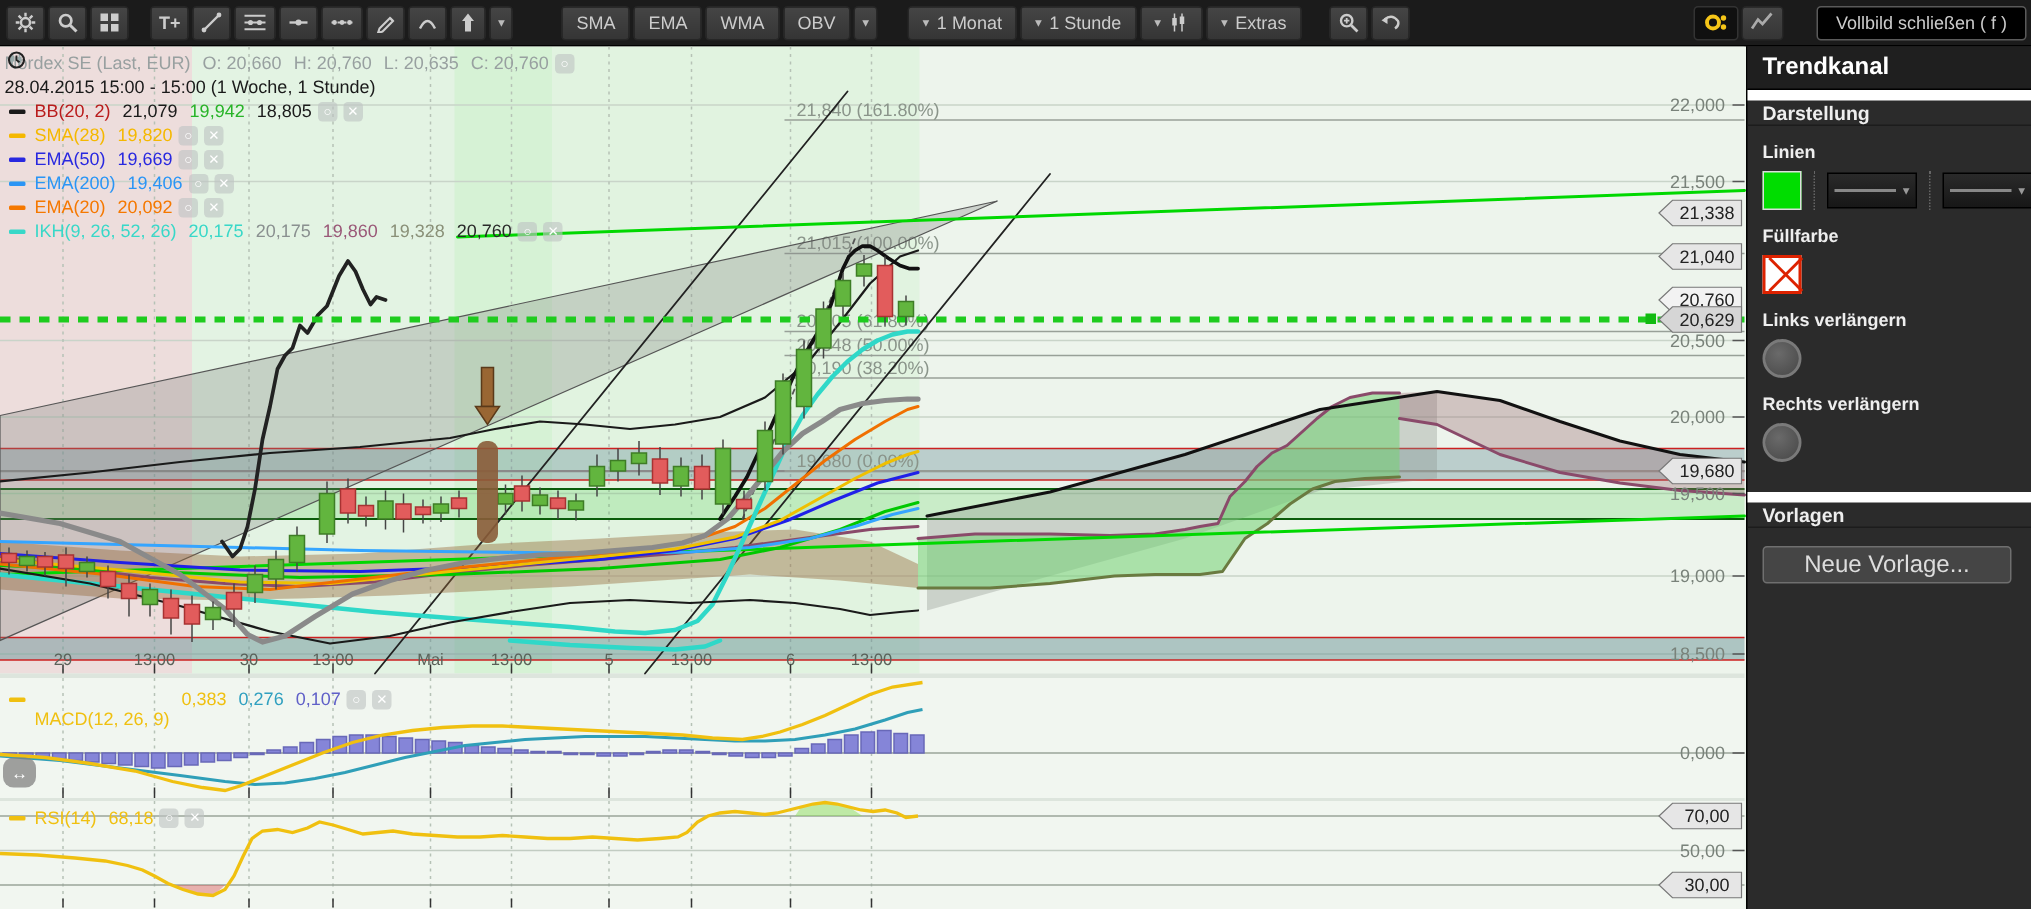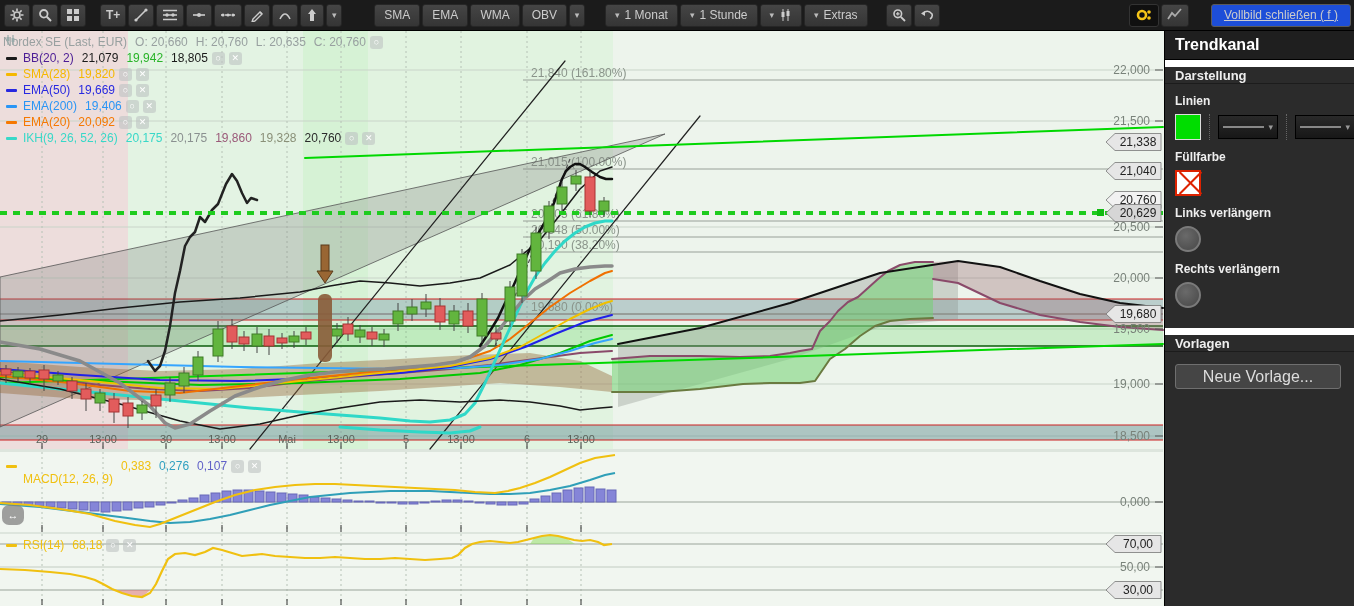--- a/index.html
+++ b/index.html
@@ -7,21 +7,21 @@
   #stage{position:relative;width:1354px;height:606px;background:#1b1b1b;overflow:hidden;}
   
   #toolbar{position:absolute;left:0;top:0;width:1354px;height:31px;background:#1b1b1b;border-bottom:1px solid #000;display:flex;align-items:center;}
   .tgroup{display:flex;align-items:center;margin-right:12px;}
   .tbtn{height:23px;min-width:24px;padding:0 5px;margin-right:2px;background:linear-gradient(#454545,#353535);border:1px solid #262626;border-radius:3px;color:#ccc;font-size:12px;display:flex;align-items:center;justify-content:center;cursor:pointer;}
   .tbtn.txt{padding:0 9px;}
   .tbtn.caret{min-width:16px;padding:0 3px;}
   .tbtn svg{display:block;}
   .tbtn .caret-glyph{font-size:9px;color:#bbb;margin-right:5px;}
   .tbtn.dark{background:#101010;border-color:#333;}
-  .fullbtn{height:23px;padding:0 12px;background:#1d4ed8;border:1px solid #5a5a5a;border-radius:3px;color:#ccc;font-size:12px;display:flex;align-items:center;cursor:pointer;text-decoration:underline;}
+  .fullbtn{height:23px;padding:0 12px;background:#000000;border:1px solid #5a5a5a;border-radius:3px;color:#ccc;font-size:12px;display:flex;align-items:center;cursor:pointer;}
   .spacer{flex:1;}
   
   #chart{position:absolute;left:0;top:31px;width:1164px;height:575px;background:#edf4ec;}
   #chart svg{position:absolute;left:0;top:0;}
   .legend{position:absolute;z-index:5;pointer-events:none;}
   .lrow{height:16px;display:flex;align-items:center;font-size:12px;white-space:nowrap;}
   .lrow .dash{display:inline-block;width:11px;height:3px;margin:0 6px 0 3px;border-radius:1px;}
   .lrow .lbl{font-weight:normal;}
   .lrow .val{margin-left:8px;}
   .ghost{display:inline-block;width:13px;height:13px;margin-left:4px;border-radius:3px;background:rgba(190,195,195,.62);color:#fff;font-size:9px;line-height:13px;text-align:center;pointer-events:auto;cursor:pointer;}
@@ -569,22 +569,29 @@
             <rect x="6.6" y="4" width="2.8" height="4" fill="#9aa"></rect>
           </svg>
           <span class="lbl" style="color: rgb(152, 160, 160);">Nordex SE (Last, EUR)</span>
           <span class="val" style="color: rgb(152, 160, 160);">O: 20,660</span>
           <span class="val" style="color: rgb(152, 160, 160);">H: 20,760</span>
           <span class="val" style="color: rgb(152, 160, 160);">L: 20,635</span>
           <span class="val" style="color: rgb(152, 160, 160);">C: 20,760</span>
           <span class="ghost">○</span>
         </div>
         <div class="lrow">
+          <svg width="12" height="12" viewBox="0 0 12 12" style="margin:0 6px 0 2px;">
+            <circle cx="6" cy="6" r="5" fill="none" stroke="#222" stroke-width="1.4"></circle>
+            <path d="M6 3v3l2 1.5" fill="none" stroke="#222" stroke-width="1.2"></path>
+          </svg>
+          <span class="lbl" style="color: rgb(26, 26, 26);">28.04.2015 15:00 - 15:00 (1 Woche, 1 Stunde)</span>
+        </div>
+        <div class="lrow">
           <span class="dash" style="background: rgb(26, 26, 26);"></span>
-          <span class="lbl" style="color: #4c1d95;">BB(20, 2)</span>
+          <span class="lbl" style="color: #b91c1c;">BB(20, 2)</span>
           <span class="val" style="color: rgb(26, 26, 26);">21,079</span>
           <span class="val" style="color: rgb(40, 180, 40);">19,942</span>
           <span class="val" style="color: rgb(26, 26, 26);">18,805</span>
           <span class="ghost">○</span>
           <span class="ghost">✕</span>
         </div>
         <div class="lrow">
           <span class="dash" style="background: rgb(245, 184, 0);"></span>
           <span class="lbl" style="color: rgb(245, 184, 0);">SMA(28)</span>
           <span class="val" style="color: rgb(245, 184, 0);">19,820</span>

